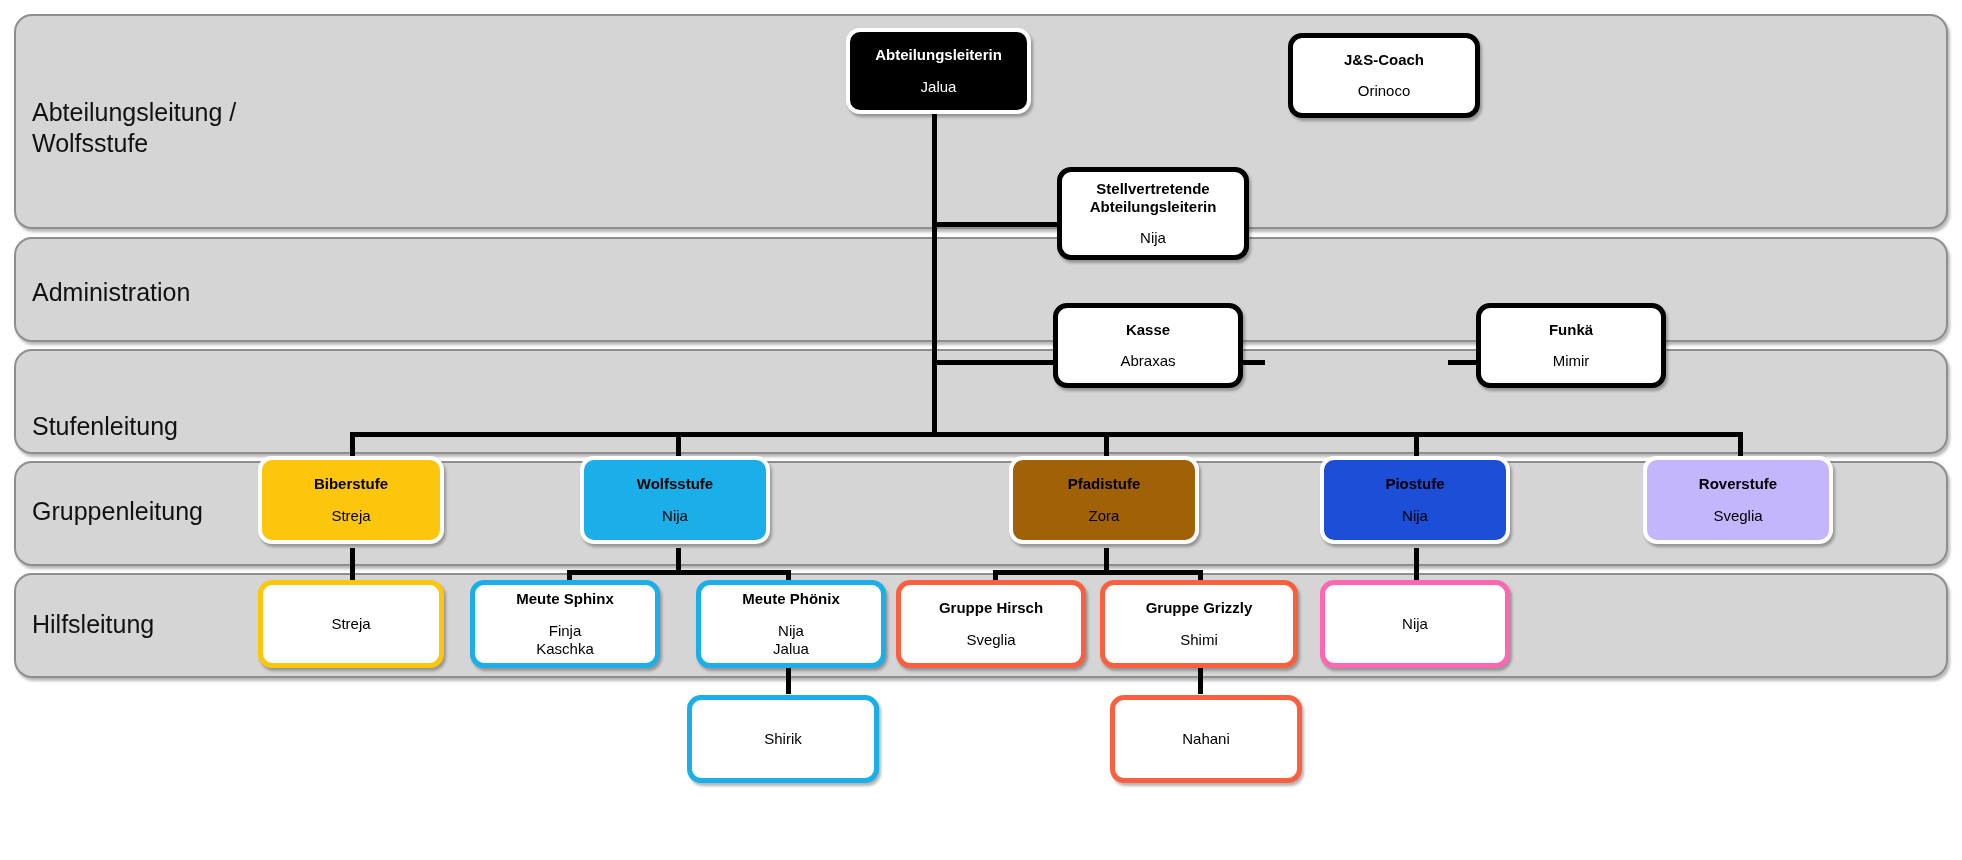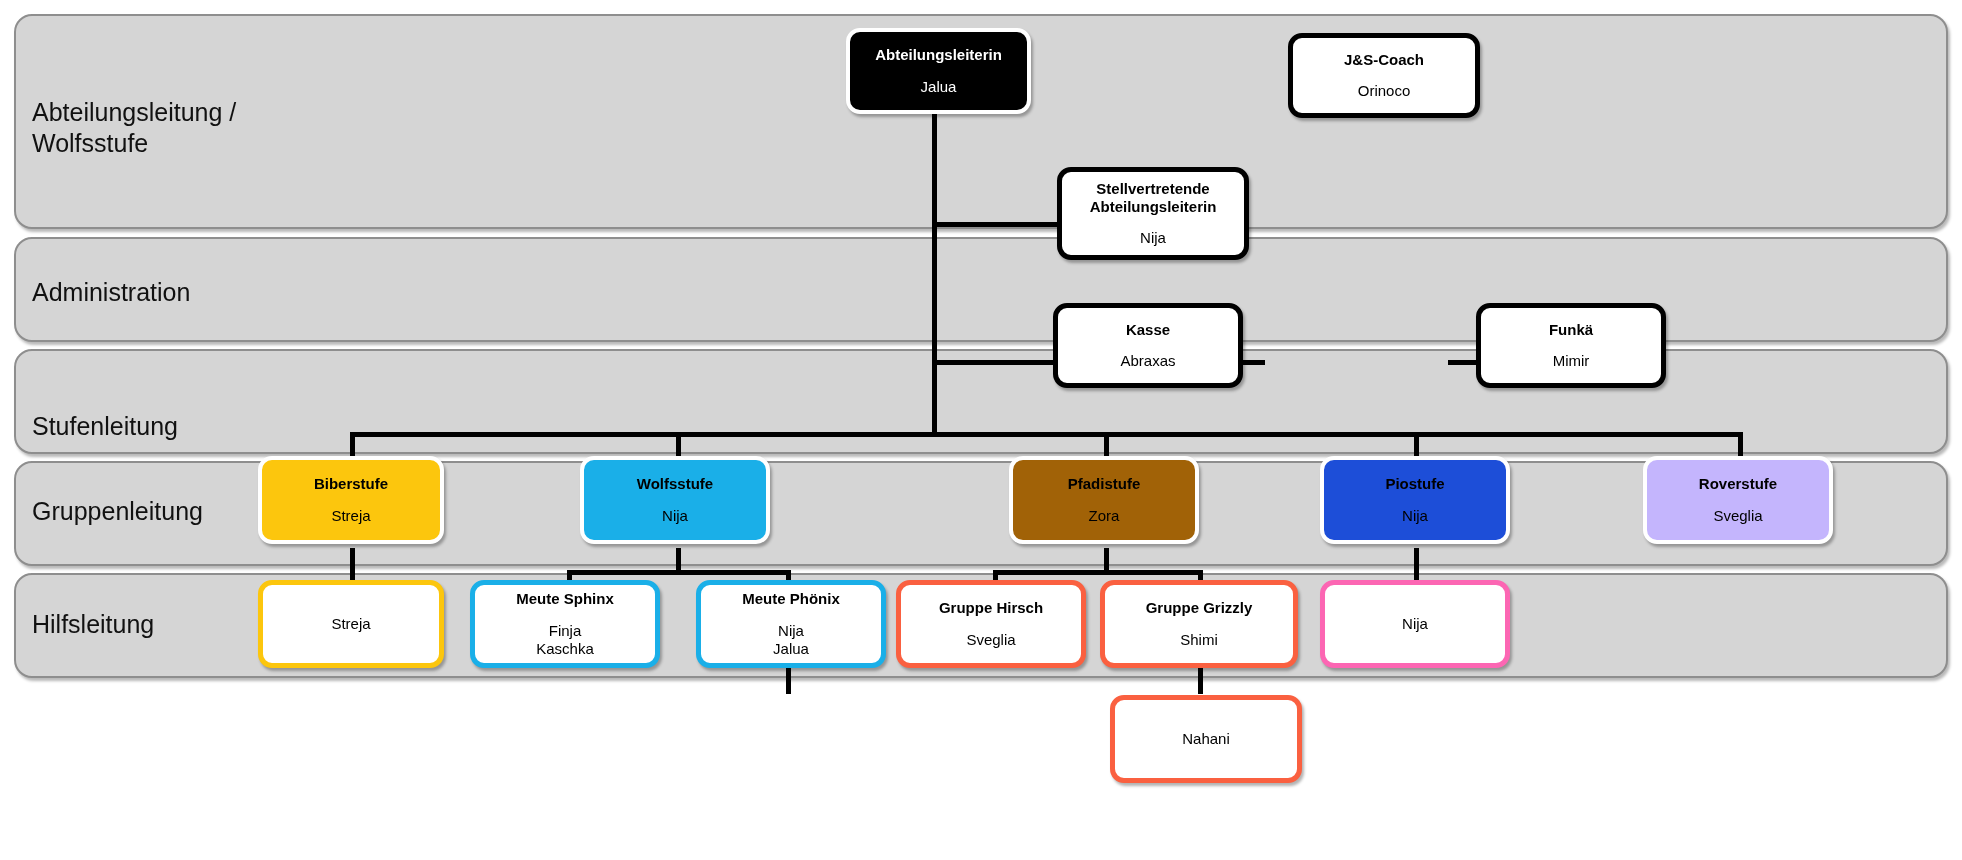--- a/index.html
+++ b/index.html
@@ -147,17 +147,20 @@
     <span class="s">Sveglia</span>
   </div>
   <div class="node" style="left:1100px;top:580px;width:198px;height:88px;border-color:#fa6040;">
     <span class="t">Gruppe Grizzly</span>
     <span class="s">Shimi</span>
   </div>
   <div class="node noTitle" style="left:1320px;top:580px;width:190px;height:88px;border-color:#fc66b3;">
     <span class="s">Nija</span>
   </div>
 
+  <div class="node noTitle" style="left:687px;top:695px;width:192px;height:88px;border-color:#1aafe8;">
+    <span class="s">Shirik</span>
+  </div>
   <div class="node noTitle" style="left:1110px;top:695px;width:192px;height:88px;border-color:#fa6040;">
     <span class="s">Nahani</span>
   </div>
 
 </div>
 
 </body></html>

